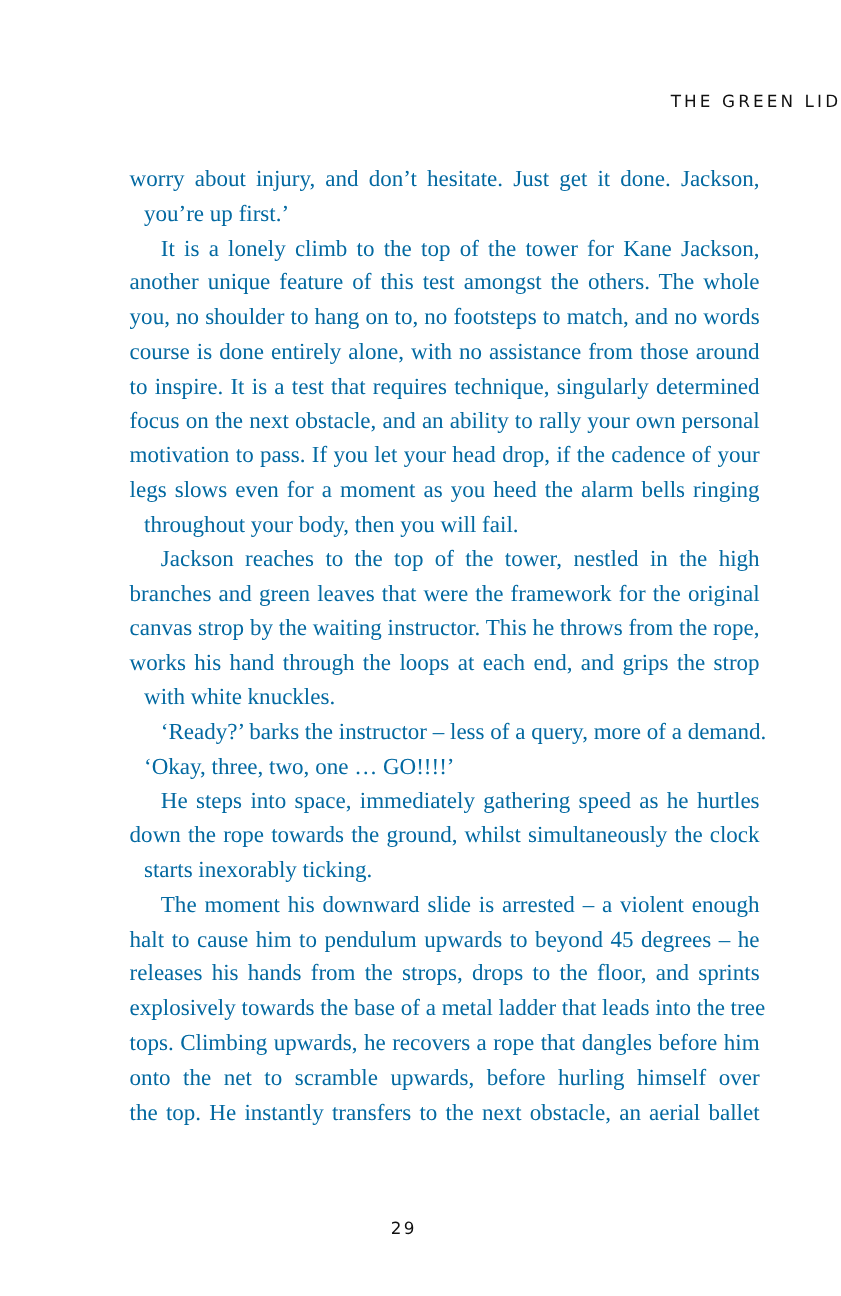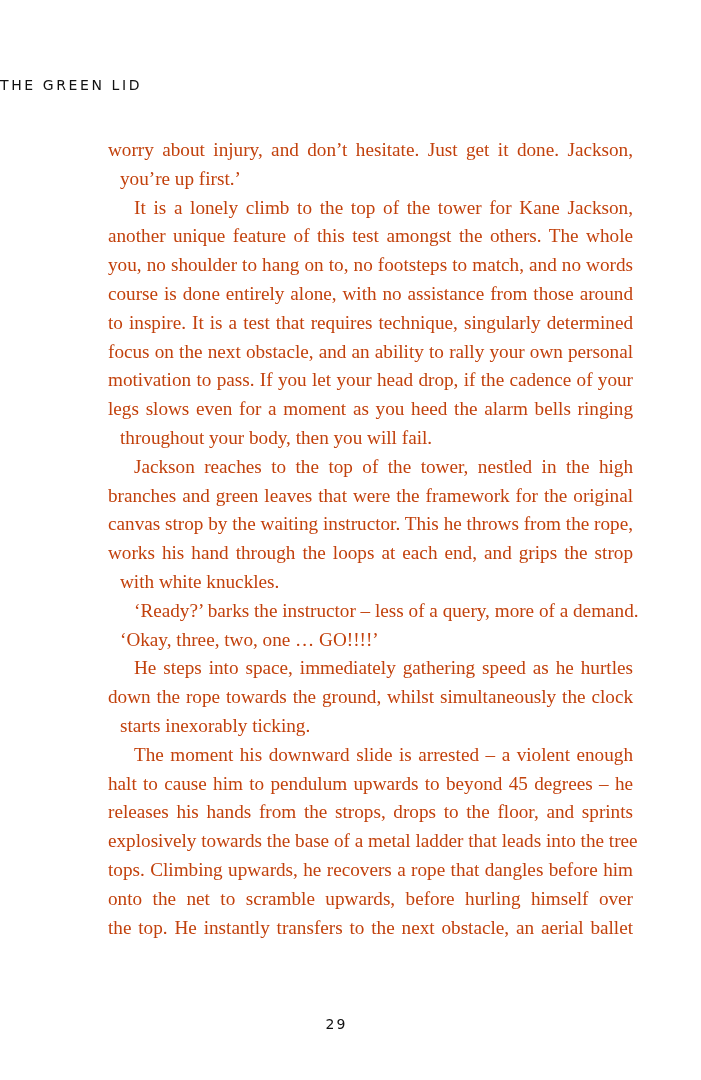--- a/index.html
+++ b/index.html
@@ -12,36 +12,36 @@
       height: 1080px;
       position: relative;
       overflow: hidden;
       color: #1a1a1a;
     }
     .running-head {
       position: absolute;
       top: 77px;
       left: 0;
       width: 701px;
-      text-align: left;
+      text-align: right;
       font-family: "DejaVu Sans", sans-serif;
       font-size: 14px;
       letter-spacing: 2.6px;
       font-weight: normal;
       color: #111;
     }
     .text-block {
       position: absolute;
       top: 136px;
       left: 108px;
       width: 525px;
       font-family: "Liberation Serif", serif;
       font-size: 19.2px;
       line-height: 28.8px;
-      color: #c2410c;
+      color: #0369a1;
     }
     .line {
       display: block;
       height: 28.8px;
       white-space: nowrap;
       text-align: justify;
       text-align-last: justify;
     }
     .line.last {
       text-align-last: left;

